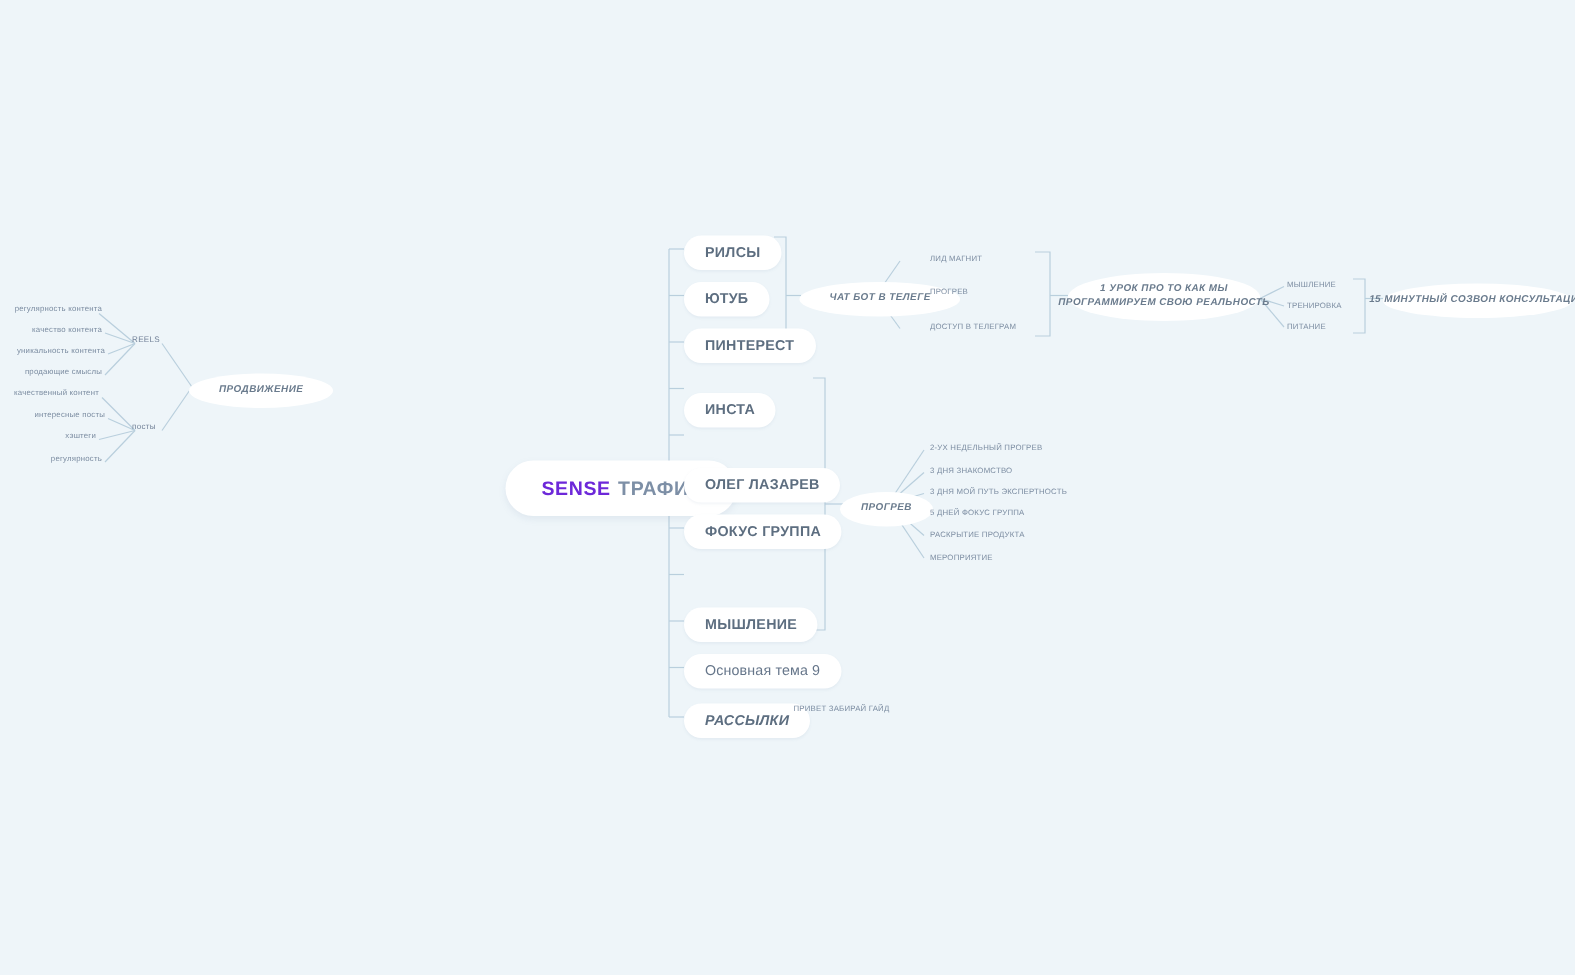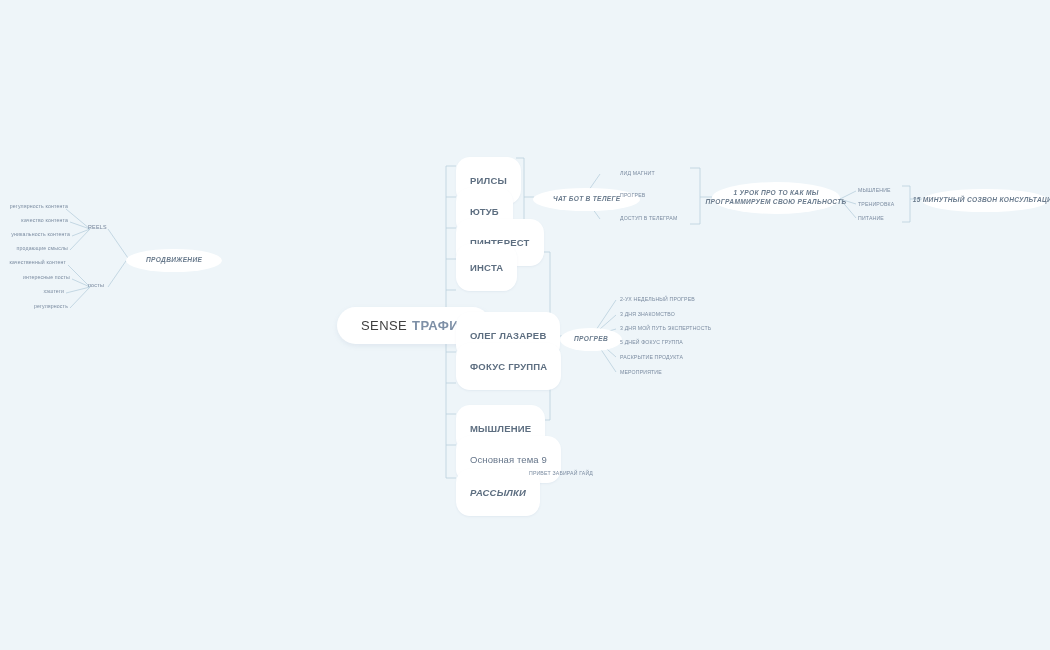--- a/index.html
+++ b/index.html
@@ -34,21 +34,21 @@
     white-space: nowrap;
     display: flex;
     align-items: center;
     justify-content: center;
   }
 
   
   .pill {
     background: #ffffff;
     border-radius: 14px;
-    padding: 18px 14px;
+    padding: 6px 14px;
     font-size: 9.5px;
     font-weight: bold;
     letter-spacing: .2px;
     color: #5d6e80;
     box-shadow: 0 1px 2px rgba(120,150,175,.10);
   }
   .pill.soft {
     font-weight: normal;
     letter-spacing: .1px;
     color: #66768a;
@@ -91,22 +91,22 @@
   
   .center-node {
     background: #ffffff;
     border-radius: 22px;
     padding: 11px 24px;
     font-size: 13px;
     letter-spacing: .4px;
     box-shadow: 0 2px 5px rgba(120,150,175,.13);
   }
   .center-node .strong {
-    font-weight: normal;
-    color: #404040;
+    font-weight: bold;
+    color: #6d28d9;
   }
   .center-node .light {
     font-weight: bold;
     color: #7d8fa6;
     margin-left: 5px;
   }
 </style>
 </head>
 <body>
 
@@ -194,21 +194,21 @@
 
   <div class="node center-node" style="left:337px; top:307px;">
     <span class="strong">SENSE</span>
     <span class="light">ТРАФИК</span>
   </div>
 
   <div class="node pill" style="left:456px; top:157px;">РИЛСЫ</div>
   <div class="node pill" style="left:456px; top:188px;">ЮТУБ</div>
   <div class="node pill" style="left:456px; top:219px;">ПИНТЕРЕСТ</div>
 
-  <div class="node pill" style="left:456px; top:244px;">ИНСТА</div>
+  <div class="node pill" style="left:456px; top:262px;">ИНСТА</div>
   <div class="node pill" style="left:456px; top:312px;">ОЛЕГ ЛАЗАРЕВ</div>
   <div class="node pill" style="left:456px; top:343px;">ФОКУС ГРУППА</div>
   <div class="node pill" style="left:456px; top:405px;">МЫШЛЕНИЕ</div>
 
   <div class="node pill soft" style="left:456px; top:436px;">Основная тема 9</div>
   <div class="node pill" style="left:456px; top:469px;font-style:italic;">РАССЫЛКИ</div>
 
   <div class="node plain leaf" style="left:529px; top:470px;">ПРИВЕТ ЗАБИРАЙ ГАЙД</div>
 
   <div class="node ellipse" style="left:533px; top:188px;">

